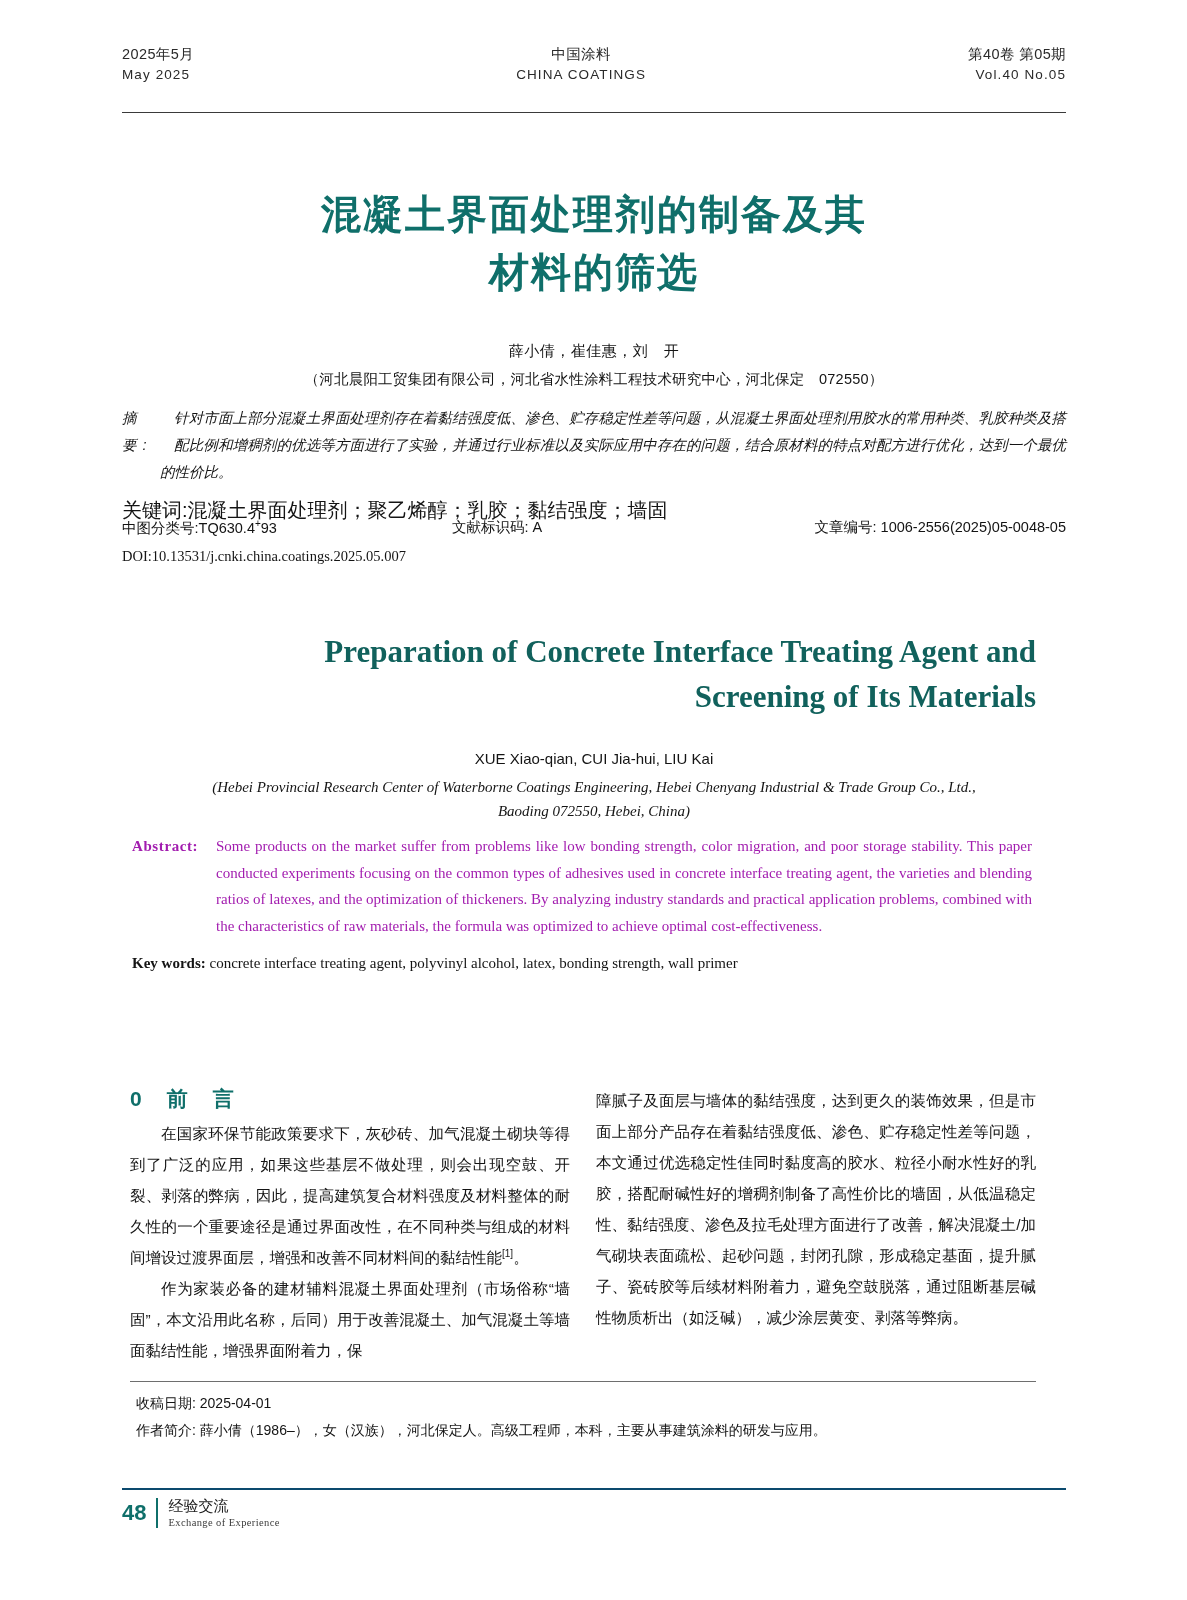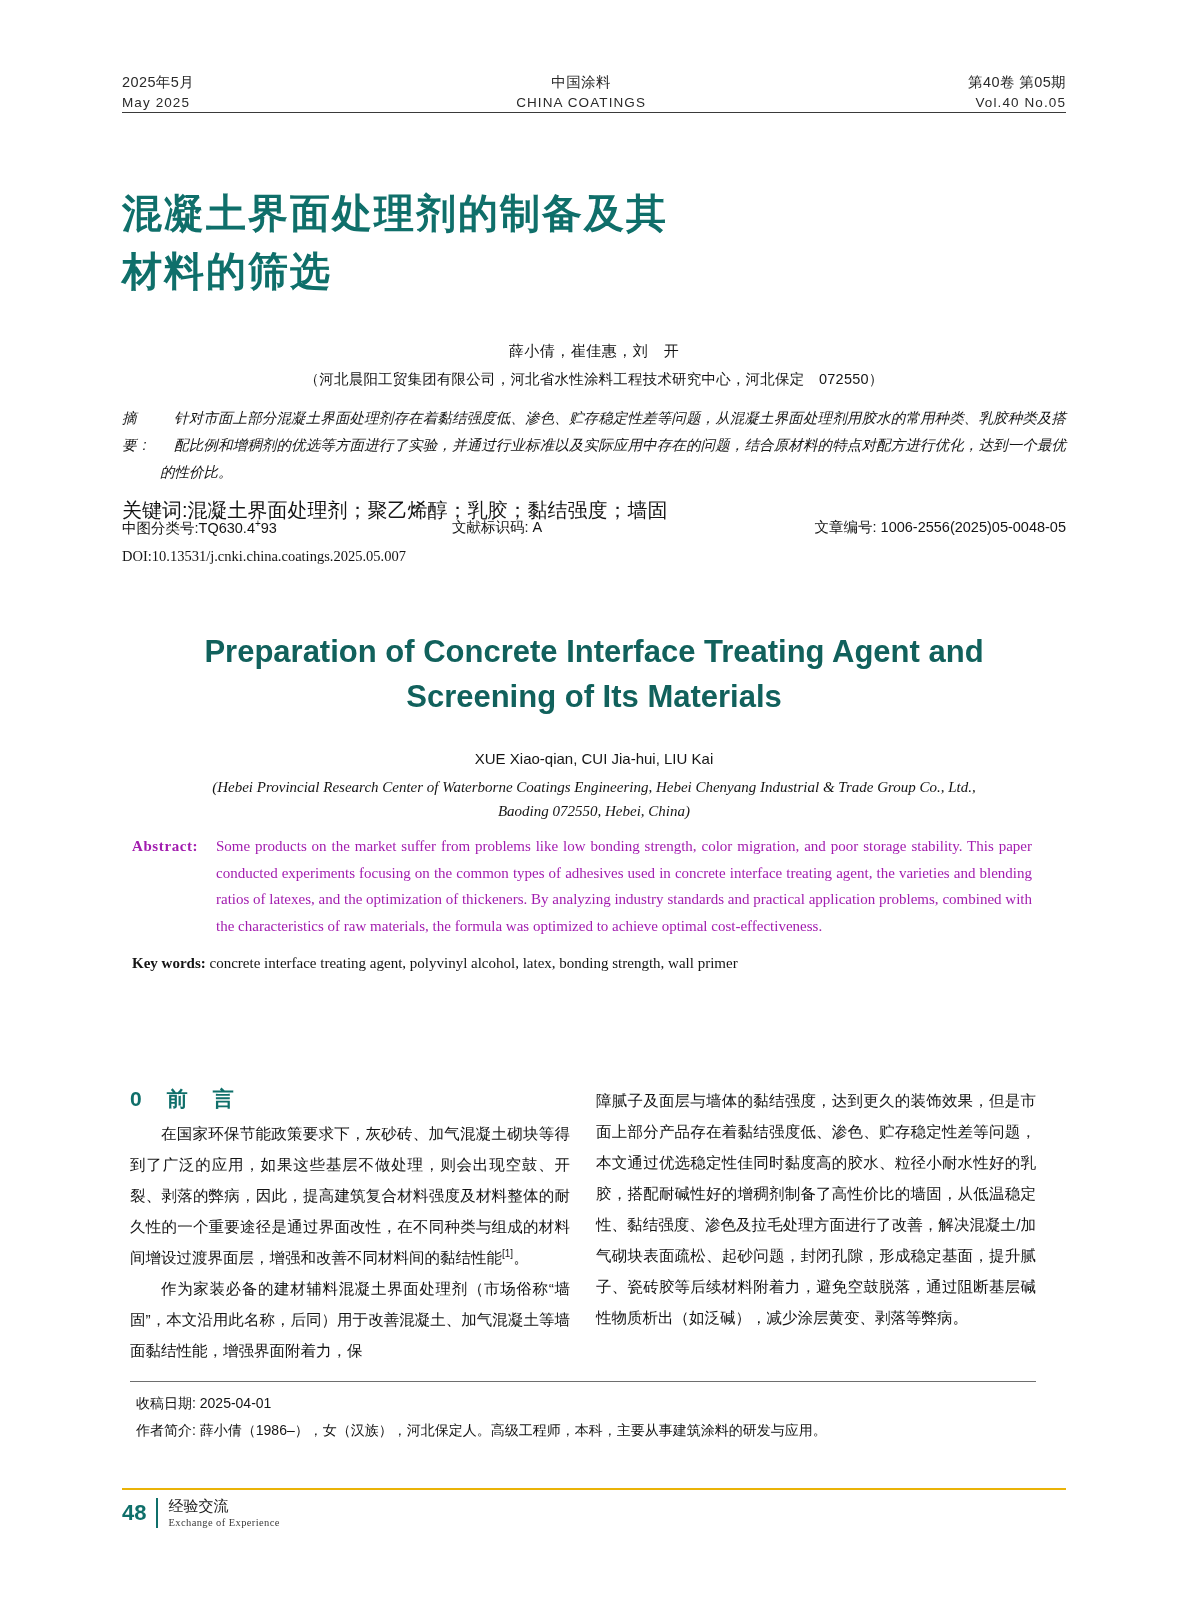--- a/index.html
+++ b/index.html
@@ -19,21 +19,21 @@
     position: relative;
     width: 1187px;
     height: 1600px;
     box-sizing: border-box;
   }
 
   
   .runhead {
     position: absolute;
     left: 122px;
-    top: 72px;
+    top: 44px;
     width: 944px;
     display: flex;
     justify-content: space-between;
     align-items: flex-start;
     font-family: "Liberation Sans", sans-serif;
     color: #2a2a2a;
   }
   .runhead .col {
     display: flex;
     flex-direction: column;
@@ -52,21 +52,22 @@
     height: 1px;
     background: #3a3a3a;
   }
 
   
   .cn-title {
     position: absolute;
     left: 122px;
     top: 185px;
     width: 944px;
-    font-family: Liberation Serif, serif;
+    text-align: center;
+    font-family: Liberation Sans, sans-serif;
     font-weight: bold;
     font-size: 40px;
     line-height: 1.45;
     color: #0f6f6a;
     letter-spacing: 2px;
   }
   .cn-authors {
     position: absolute;
     left: 122px;
     top: 342px;
@@ -144,22 +145,22 @@
     font-size: 14.5px;
     color: #141414;
   }
 
   
   .en-title {
     position: absolute;
     left: 152px;
     top: 630px;
     width: 884px;
-    text-align: center;
-    font-family: Liberation Sans, sans-serif;
+    text-align: right;
+    font-family: Liberation Serif, serif;
     font-weight: bold;
     font-size: 31px;
     line-height: 1.45;
     color: #11615c;
   }
   .en-authors {
     position: absolute;
     left: 152px;
     top: 750px;
     width: 884px;
@@ -268,21 +269,21 @@
     color: #141414;
   }
 
   
   .footer {
     position: absolute;
     left: 122px;
     top: 1488px;
     width: 944px;
     height: 42px;
-    border-top: 2px solid #eab308;
+    border-top: 2px solid #0c4a6e;
     display: flex;
     align-items: center;
     padding-top: 6px;
     box-sizing: border-box;
   }
   .footer .pageno {
     font-family: "Liberation Sans", sans-serif;
     font-weight: bold;
     font-size: 22px;
     color: #0f6f6a;

